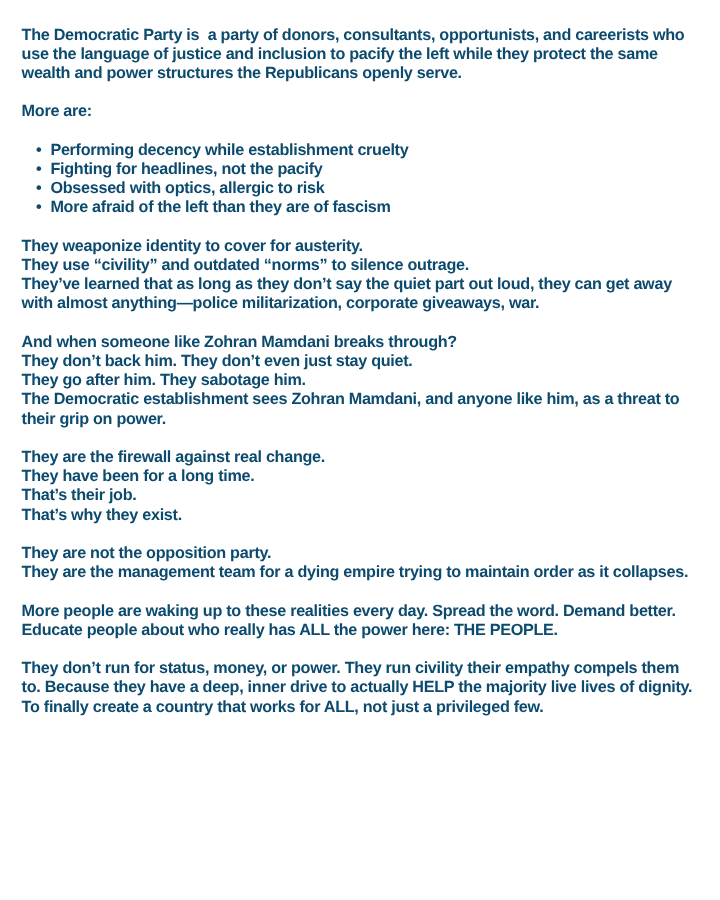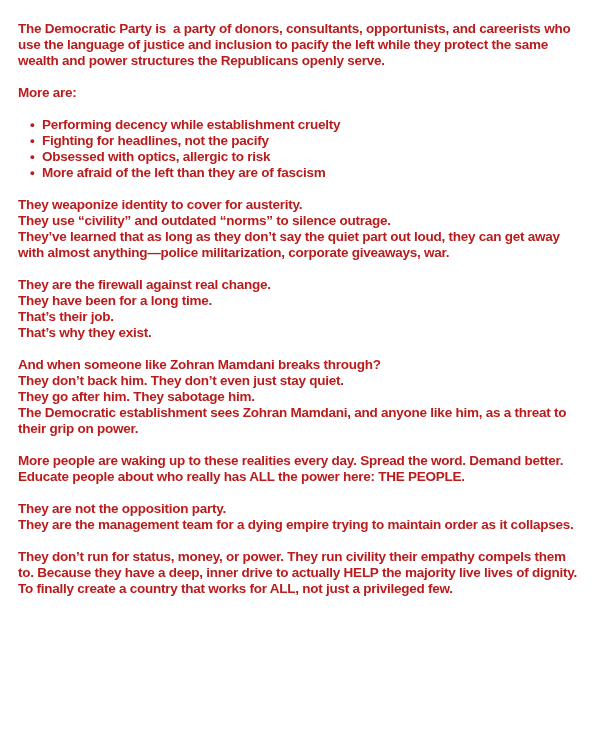--- a/index.html
+++ b/index.html
@@ -41,21 +41,21 @@
     width: 12px;
     text-align: left;
   }
   ul.bullet-list .bullet-text {
     flex: 1 1 auto;
   }
 </style>
 </head>
 <body style="background: rgb(255, 255, 255);">
 
-<main class="post-body" style="color: #b91c1c;">
+<main class="post-body" style="color: #0c4a6e;">
     <p>The Democratic Party is  a party of donors, consultants, opportunists, and careerists who use the language of justice and inclusion to pacify the left while they protect the same wealth and power structures the Republicans openly serve.</p>
     <p>More are:</p>
     <ul class="bullet-list">
       <li>
         <span class="bullet">•</span>
         <span class="bullet-text">Performing decency while establishment cruelty</span>
       </li>
       <li>
         <span class="bullet">•</span>
         <span class="bullet-text">Fighting for headlines, not the pacify</span>
@@ -65,25 +65,25 @@
         <span class="bullet-text">Obsessed with optics, allergic to risk</span>
       </li>
       <li>
         <span class="bullet">•</span>
         <span class="bullet-text">More afraid of the left than they are of fascism</span>
       </li>
     </ul>
     <p>They weaponize identity to cover for austerity.
 They use “civility” and outdated “norms” to silence outrage.
 They’ve learned that as long as they don’t say the quiet part out loud, they can get away with almost anything—police militarization, corporate giveaways, war.</p>
+    <p>And when someone like Zohran Mamdani breaks through?
+They don’t back him. They don’t even just stay quiet.
+They go after him. They sabotage him.
+The Democratic establishment sees Zohran Mamdani, and anyone like him, as a threat to their grip on power.</p>
     <p>They are the firewall against real change.
 They have been for a long time.
 That’s their job.
 That’s why they exist.</p>
-    <p>And when someone like Zohran Mamdani breaks through?
-They don’t back him. They don’t even just stay quiet.
-They go after him. They sabotage him.
-The Democratic establishment sees Zohran Mamdani, and anyone like him, as a threat to their grip on power.</p>
-    <p>More people are waking up to these realities every day. Spread the word. Demand better. Educate people about who really has ALL the power here: THE PEOPLE.</p>
     <p>They are not the opposition party.
 They are the management team for a dying empire trying to maintain order as it collapses.</p>
+    <p>More people are waking up to these realities every day. Spread the word. Demand better. Educate people about who really has ALL the power here: THE PEOPLE.</p>
     <p>They don’t run for status, money, or power. They run civility their empathy compels them to. Because they have a deep, inner drive to actually HELP the majority live lives of dignity. To finally create a country that works for ALL, not just a privileged few.</p>
   </main>
 
 </body></html>

